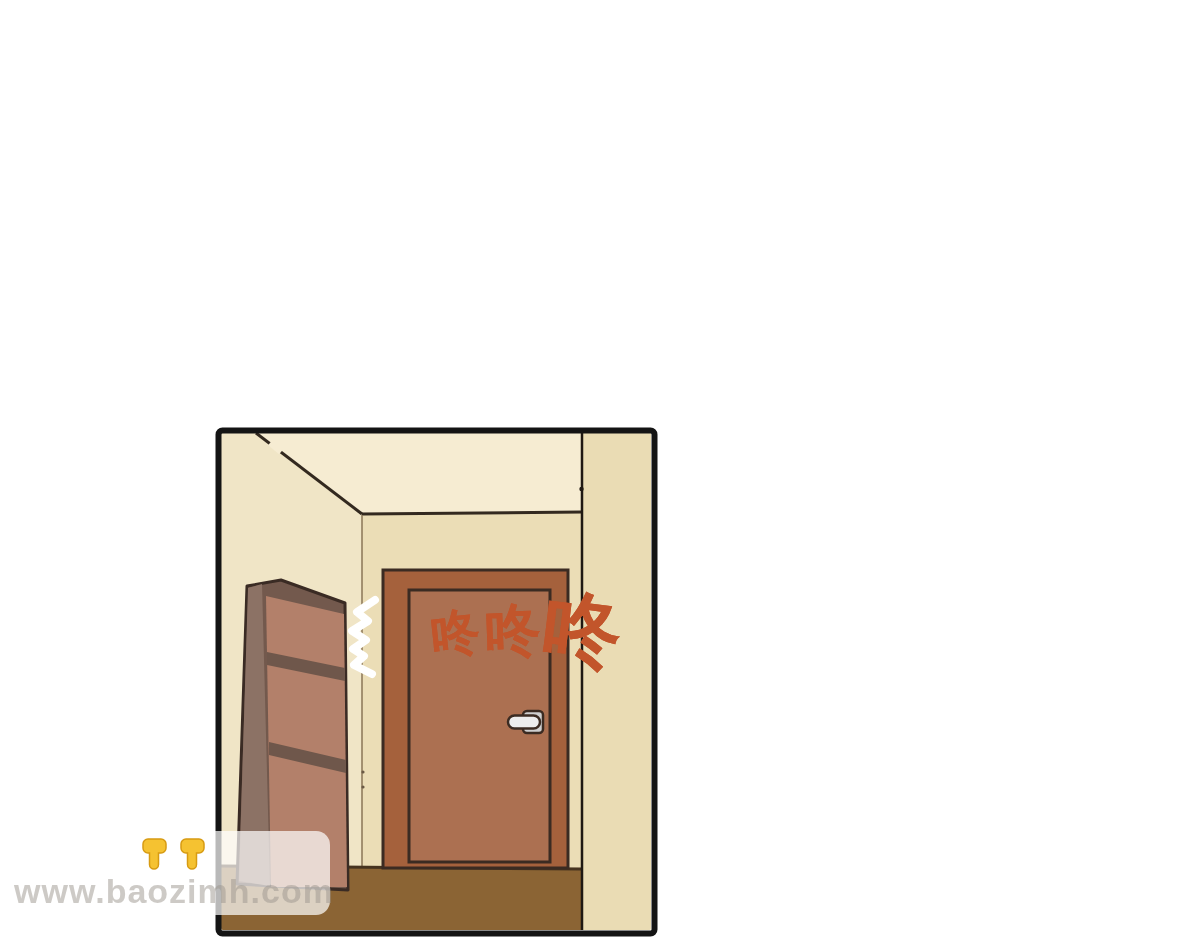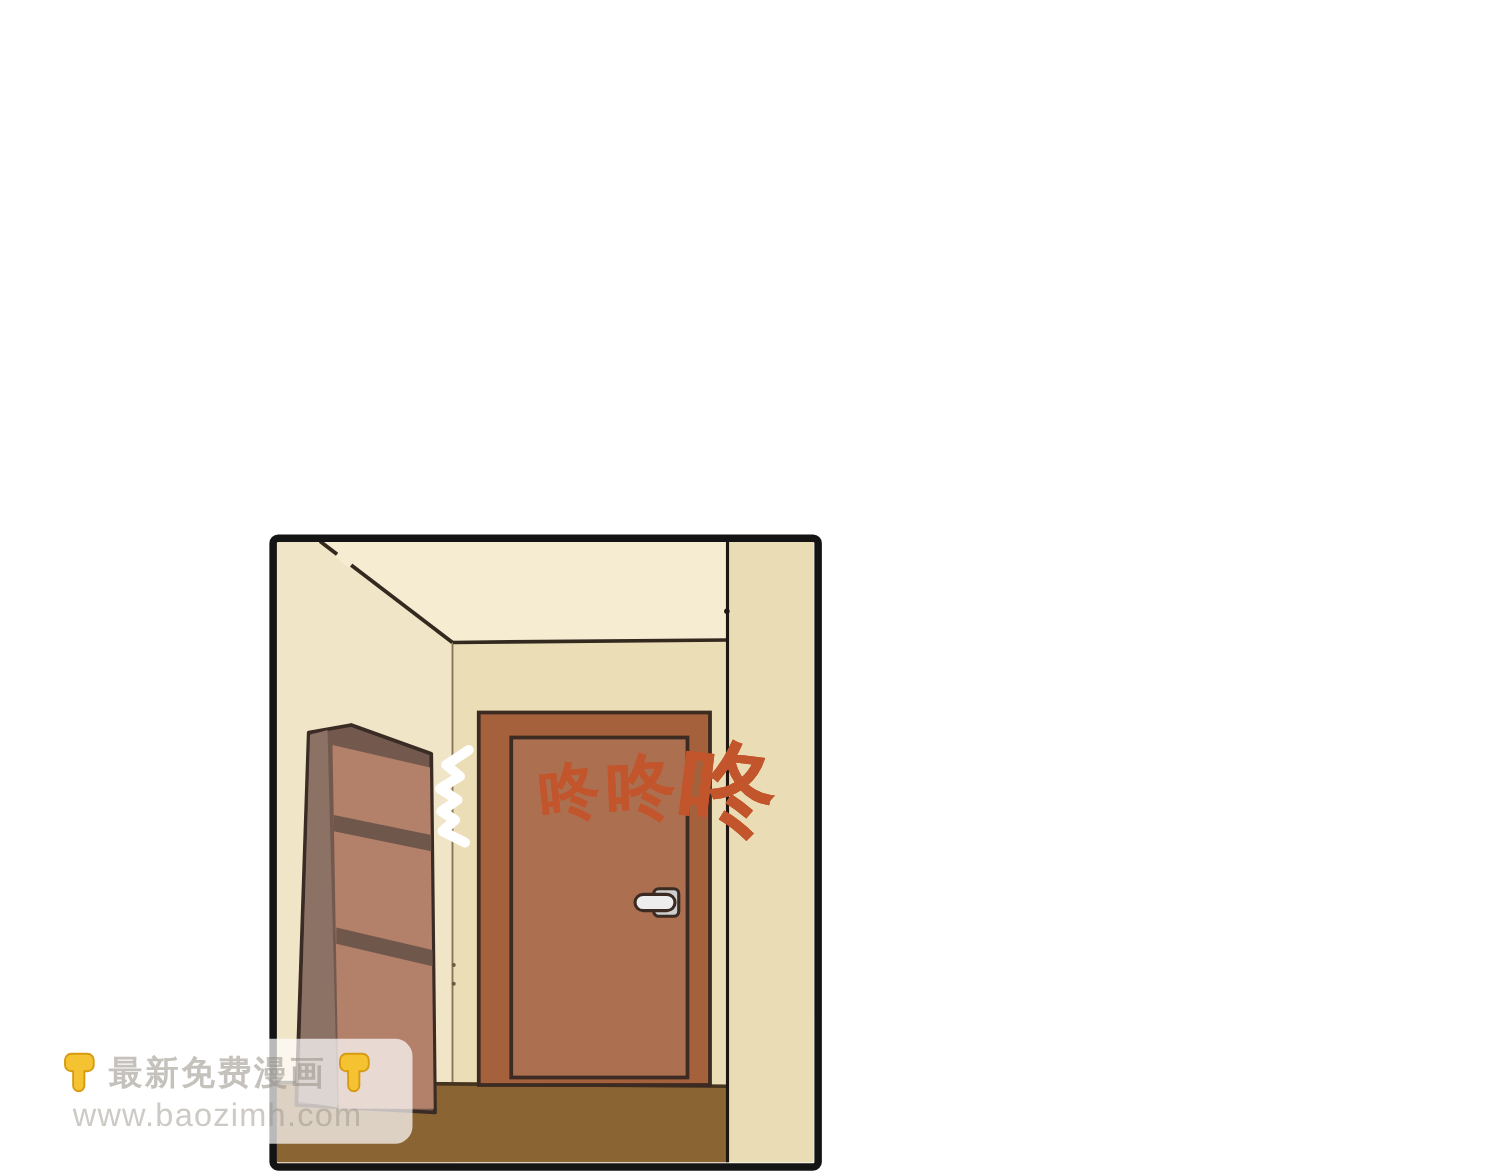--- a/index.html
+++ b/index.html
@@ -11,21 +11,21 @@
        font-family:"DejaVu Sans", sans-serif;text-shadow:0 0 0 #C2552B;}
   .sfx1{left:430px;top:608px;font-size:50px;transform:rotate(-6deg);}
   .sfx2{left:484px;top:602px;font-size:57px;transform:rotate(-2deg);}
   .sfx3{left:542px;top:590px;font-size:80px;transform:rotate(7deg);}
   
   .watermark{position:absolute;left:18px;top:831px;width:312px;height:84px;
              background:rgba(255,255,255,0.70);border-radius:14px;
              display:flex;flex-direction:column;align-items:center;justify-content:center;}
   .wm-row1{display:flex;align-items:center;justify-content:center;gap:8px;margin-top:2px;}
   .wm-text1{font-size:27px;font-weight:600;letter-spacing:2px;color:rgba(150,144,134,0.55);}
-  .wm-text2{font-size:26px;font-weight:400;letter-spacing:1px;color:rgba(156,150,141,0.50);
+  .wm-text2{font-size:34px;font-weight:700;letter-spacing:1px;color:rgba(156,150,141,0.50);
             margin-top:1px;}
   .hand-icon{width:30px;height:34px;display:block;}
 </style>
 </head>
 <body>
 
 <div class="stage">
 
   <svg class="art" width="1200" height="938" viewBox="0 0 1200 938">
     <defs>
@@ -83,21 +83,20 @@
 
   <div class="sfx sfx1">咚</div>
   <div class="sfx sfx2">咚</div>
   <div class="sfx sfx3">咚</div>
 
   <div class="watermark">
     <div class="wm-row1">
       <svg class="hand-icon" viewBox="0 0 26 34">
         <path d="M6,2 h13 a5,5 0 0 1 5,5 v4 a5,5 0 0 1 -5,5 h-2.5 v11.5 a4.5,4.5 0 0 1 -9,0 v-11.5 h-1.5 a5,5 0 0 1 -5,-5 v-4 a5,5 0 0 1 5,-5 z" fill="#F5C231" stroke="#D79B12" stroke-width="1.5"></path>
       </svg>
-      <span class="wm-text1">最新免费漫画</span>
       <svg class="hand-icon" viewBox="0 0 26 34">
         <path d="M6,2 h13 a5,5 0 0 1 5,5 v4 a5,5 0 0 1 -5,5 h-2.5 v11.5 a4.5,4.5 0 0 1 -9,0 v-11.5 h-1.5 a5,5 0 0 1 -5,-5 v-4 a5,5 0 0 1 5,-5 z" fill="#F5C231" stroke="#D79B12" stroke-width="1.5"></path>
       </svg>
     </div>
     <div class="wm-text2">www.baozimh.com</div>
   </div>
 
 </div>
 
 </body></html>

